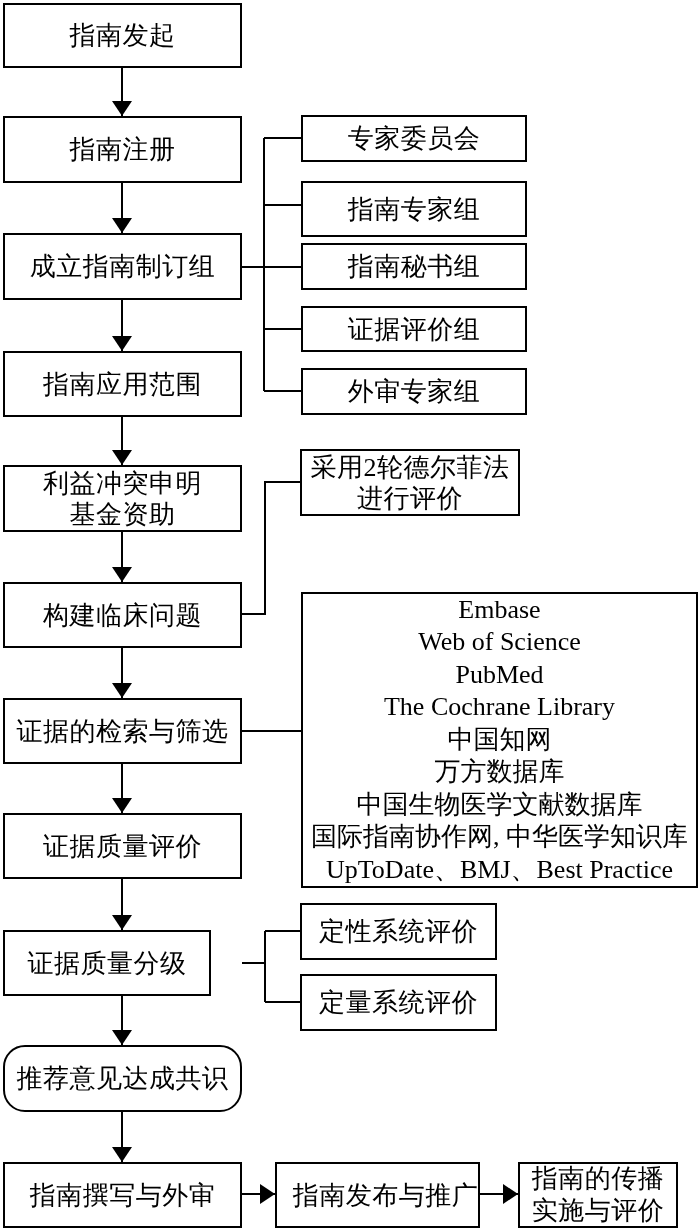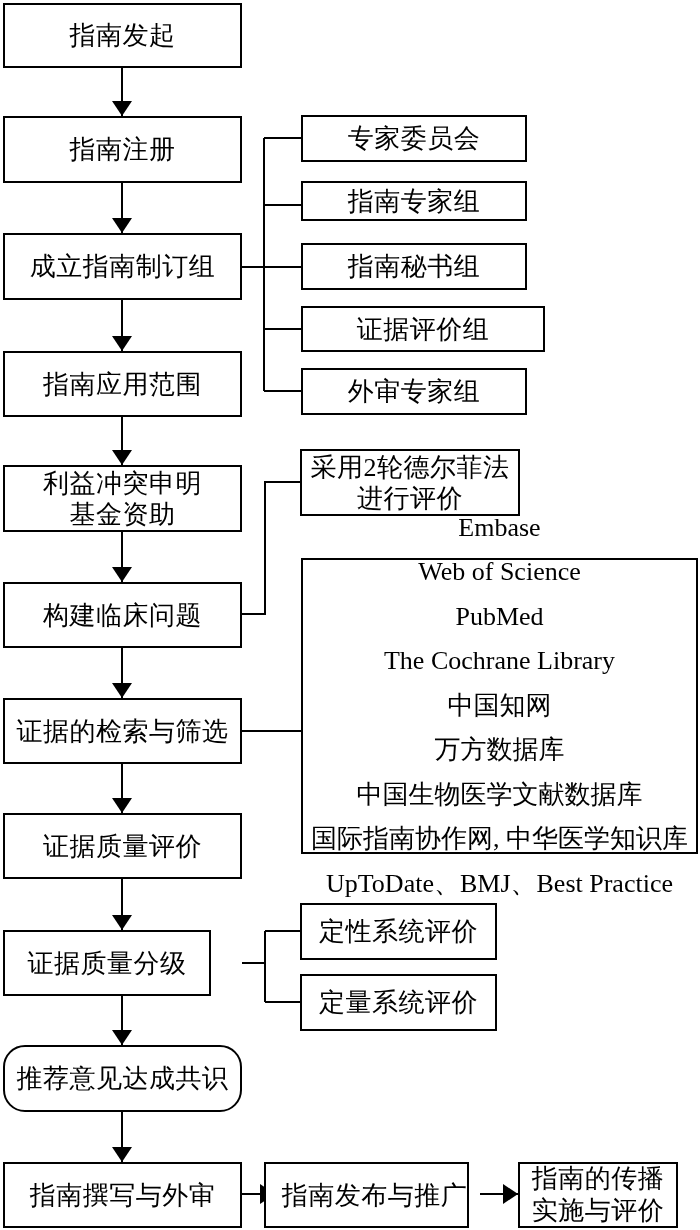--- a/index.html
+++ b/index.html
@@ -107,50 +107,50 @@
   <div class="box" style="left:3px; top:930px; width:208px; height:66px;">
     <span class="line">证据质量分级</span>
   </div>
   <div class="box" style="left:3px; top:1045px; width:239px; height:67px;border-radius:22px;">
     <span class="line">推荐意见达成共识</span>
   </div>
   <div class="box" style="left:3px; top:1162px; width:239px; height:66px;">
     <span class="line">指南撰写与外审</span>
   </div>
 
-  <div class="box" style="left:264px; top:1162px; width:205px; height:66px;padding-left:16px;">
+  <div class="box" style="left:275px; top:1162px; width:205px; height:66px;padding-left:16px;">
     <span class="line">指南发布与推广</span>
   </div>
   <div class="box" style="left:518px; top:1162px; width:160px; height:66px; line-height:32px;">
     <span class="line">指南的传播</span>
     <span class="line">实施与评价</span>
   </div>
 
   <div class="box" style="left:301px; top:115px; width:226px; height:47px;">
     <span class="line">专家委员会</span>
   </div>
-  <div class="box" style="left:301px; top:181px; width:226px; height:40px;">
+  <div class="box" style="left:301px; top:181px; width:226px; height:56px;">
     <span class="line">指南专家组</span>
   </div>
   <div class="box" style="left:301px; top:243px; width:226px; height:47px;">
     <span class="line">指南秘书组</span>
   </div>
-  <div class="box" style="left:301px; top:306px; width:244px; height:46px;">
+  <div class="box" style="left:301px; top:306px; width:226px; height:46px;">
     <span class="line">证据评价组</span>
   </div>
   <div class="box" style="left:301px; top:368px; width:226px; height:47px;">
     <span class="line">外审专家组</span>
   </div>
 
   <div class="box" style="left:300px; top:449px; width:220px; height:67px;">
     <span class="line">采用2轮德尔菲法</span>
     <span class="line">进行评价</span>
   </div>
 
-  <div class="box db-box" style="left:301px; top:558px; width:397px; height:296px;gap:12px;">
+  <div class="box db-box" style="left:301px; top:592px; width:397px; height:296px;">
     <span class="line">Embase</span>
     <span class="line">Web of Science</span>
     <span class="line">PubMed</span>
     <span class="line">The Cochrane Library</span>
     <span class="line">中国知网</span>
     <span class="line">万方数据库</span>
     <span class="line">中国生物医学文献数据库</span>
     <span class="line">国际指南协作网, 中华医学知识库</span>
     <span class="line">UpToDate、BMJ、Best Practice</span>
   </div>

